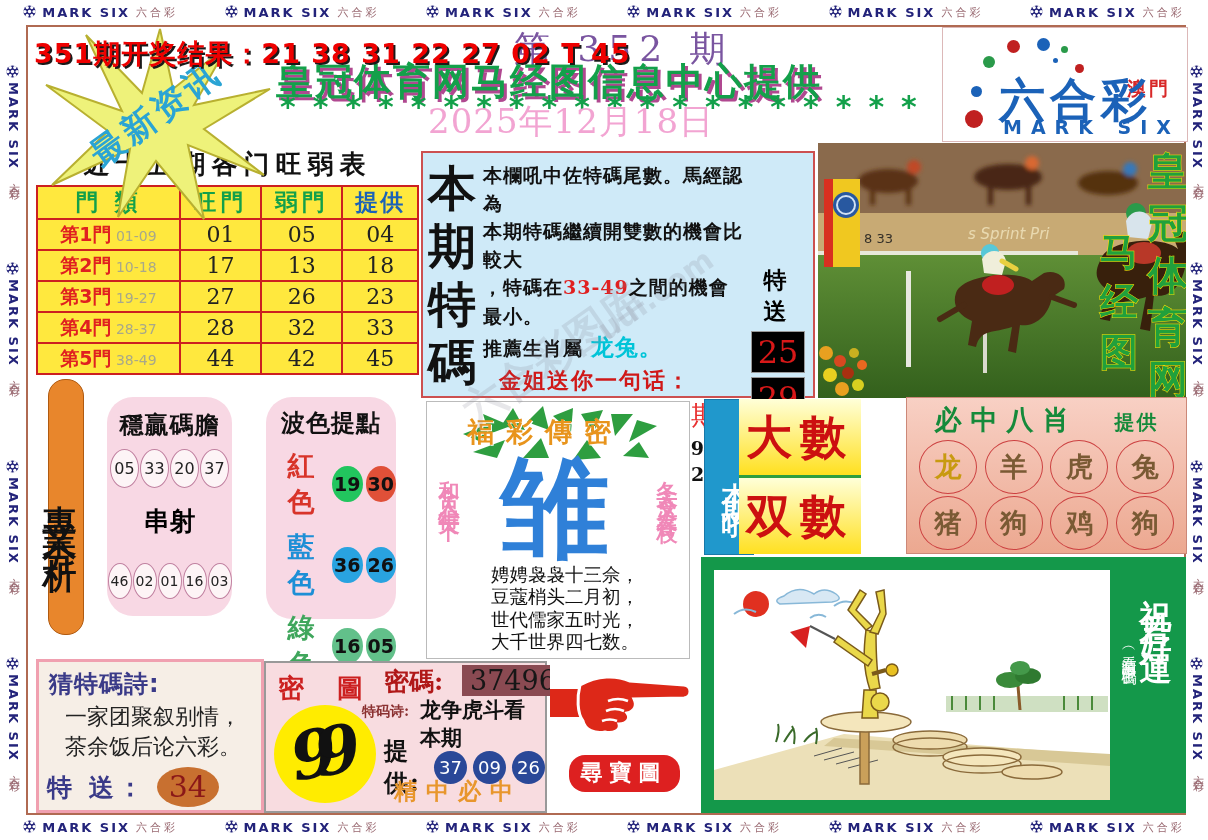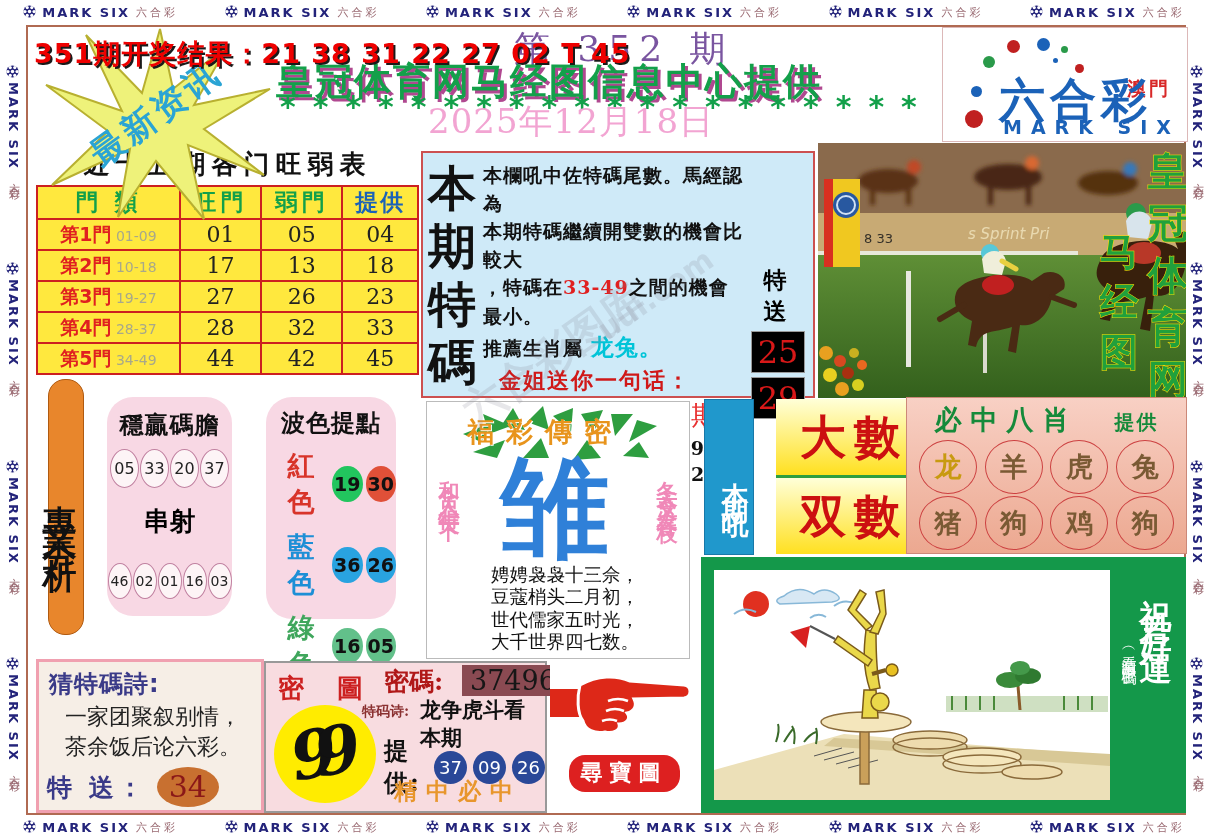--- a/index.html
+++ b/index.html
@@ -90,21 +90,21 @@
   .fc-title{position:absolute;left:40px;top:12px;color:#e8941c;font-size:27px;font-weight:bold;letter-spacing:12px;
             text-shadow:1px 1px 0 #fff;}
   .fc-side{position:absolute;top:62px;color:#f088b8;font-size:21px;font-weight:bold;letter-spacing:7px;}
   .fc-left{left:8px;} .fc-right{right:8px;}
   .fc-big{position:absolute;left:74px;top:52px;color:#2f80d8;font-size:108px;font-weight:bold;line-height:1;}
   .fc-poem{position:absolute;left:64px;bottom:4px;color:#111;font-size:18.5px;line-height:1.22;}
   
   .bq-strip{left:676px;top:372px;width:50px;height:156px;background:#2098cc;border:1px solid #1878a8;
             box-sizing:border-box;color:#fff;font-weight:bold;font-size:27px;text-align:center;
             letter-spacing:14px;padding-top:10px;}
-  .bq-rows{left:748px;top:372px;width:156px;height:156px;}
+  .bq-rows{left:711px;top:372px;width:122px;height:156px;}
   .bq-row{height:76px;background:linear-gradient(180deg,#ffffd8,#ffe020);color:#cc1010;font-weight:bold;
           font-size:46px;text-align:center;line-height:76px;letter-spacing:8px;}
   .bq-row.first{border-bottom:3px solid #2e9e40;}
   
   .bazhao{left:878px;top:370px;width:281px;height:157px;background:linear-gradient(180deg,#f8d0c4,#eca890);
           border:1px solid #cc8878;box-sizing:border-box;text-align:center;}
   .bz-title{margin-top:4px;color:#158a3a;font-weight:bold;font-size:27px;letter-spacing:9px;}
   .bz-title .small{font-size:20px;letter-spacing:2px;}
   .bz-grid{display:grid;grid-template-columns:repeat(4,1fr);gap:2px 0;padding:2px 8px;}
   .bz-c{width:56px;height:52px;border:1.5px solid #cc4040;border-radius:50%;margin:0 auto;display:flex;
@@ -502,21 +502,21 @@
               <td class="r-val">26</td>
               <td class="r-val">23</td>
             </tr>
             <tr>
               <td><span class="r-label">第4門</span><span class="r-range"> 28-37</span></td>
               <td class="r-val">28</td>
               <td class="r-val">32</td>
               <td class="r-val">33</td>
             </tr>
             <tr>
-              <td><span class="r-label">第5門</span><span class="r-range"> 34-49</span></td>
+              <td><span class="r-label">第5門</span><span class="r-range"> 38-49</span></td>
               <td class="r-val">44</td>
               <td class="r-val">42</td>
               <td class="r-val">45</td>
             </tr>
           </tbody>
       </table>
     </div>
 
     <div class="abs special">
       <div class="sp-title serif">本期特碼</div>

